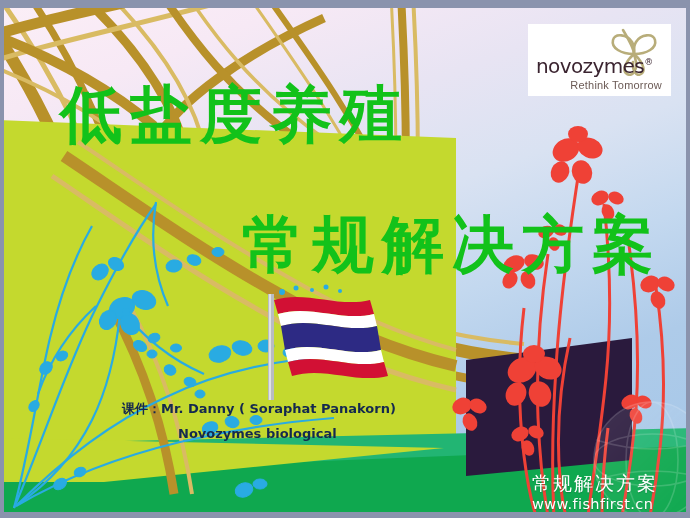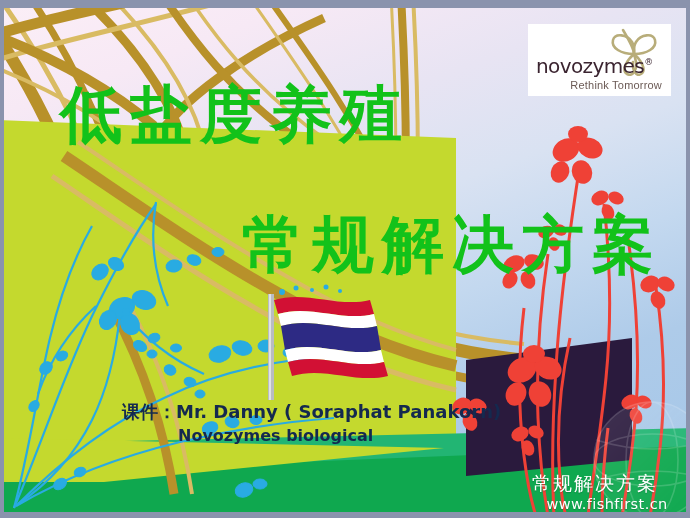--- a/index.html
+++ b/index.html
@@ -40,22 +40,22 @@
   #title1{left:56px;top:76px;font-size:62px;}
   #title2{left:238px;top:206px;font-size:62px;}
 
   .credit{
     position:absolute;
     color:#14294f;
     font-weight:bold;
     white-space:nowrap;
     font-family:"DejaVu Sans","Liberation Sans",sans-serif;
   }
-  #credit1{left:118px;top:392px;font-size:18px;}
-  #credit2{left:174px;top:418px;font-size:16px;}
+  #credit1{left:118px;top:392px;font-size:13px;}
+  #credit2{left:174px;top:418px;font-size:13px;}
 
   
   #logo{
     position:absolute;left:524px;top:16px;width:143px;height:72px;
     background:#ffffff;
     overflow:hidden;
   }
   #logo .wordmark{
     position:absolute;left:8px;top:30px;
     font-family:"DejaVu Sans","Liberation Sans",sans-serif;
@@ -73,21 +73,20 @@
   #wm{position:absolute;left:528px;top:466px;width:150px;height:46px;}
   #wm .cn{
     font-family:"DejaVu Sans","Liberation Sans",sans-serif;
     font-size:19px;color:#ffffff;letter-spacing:2px;line-height:1;
     text-shadow:0 1px 1px rgba(0,0,0,.18);
   }
   #wm .url{
     font-family:"DejaVu Sans","Liberation Sans",sans-serif;
     font-size:14.5px;color:#ffffff;letter-spacing:.4px;margin-top:3px;
     text-shadow:0 1px 1px rgba(0,0,0,.18);
-    text-align:center;
   }
 </style>
 </head>
 <body>
 
 <div id="slide">
   <div class="bg">
 
     <svg class="layer" viewBox="0 0 682 504">
       <defs>

